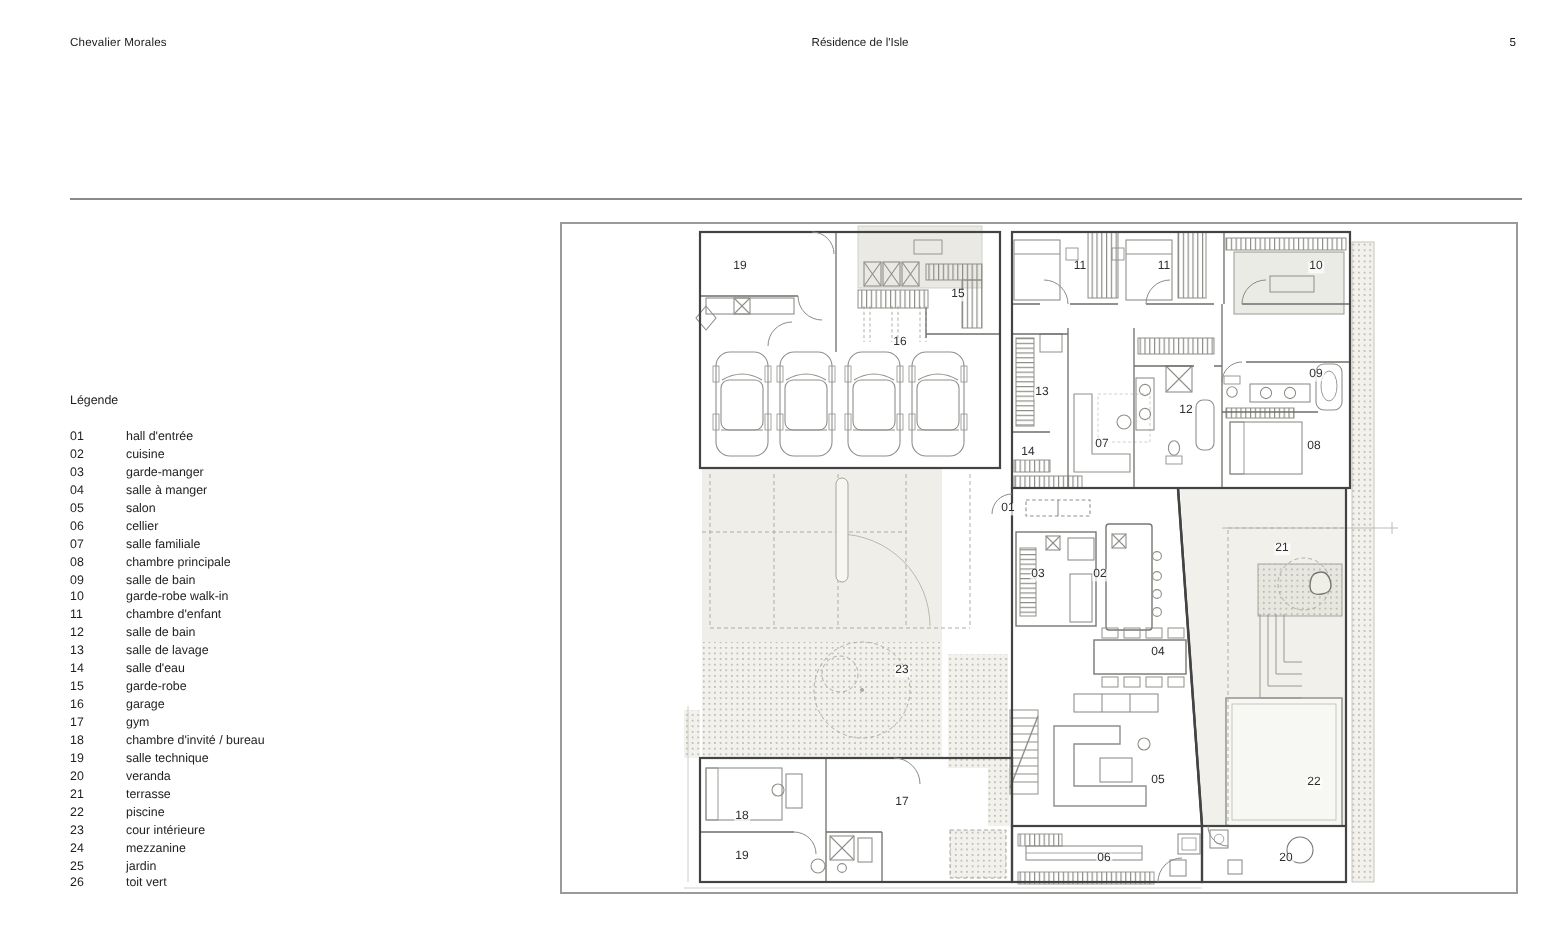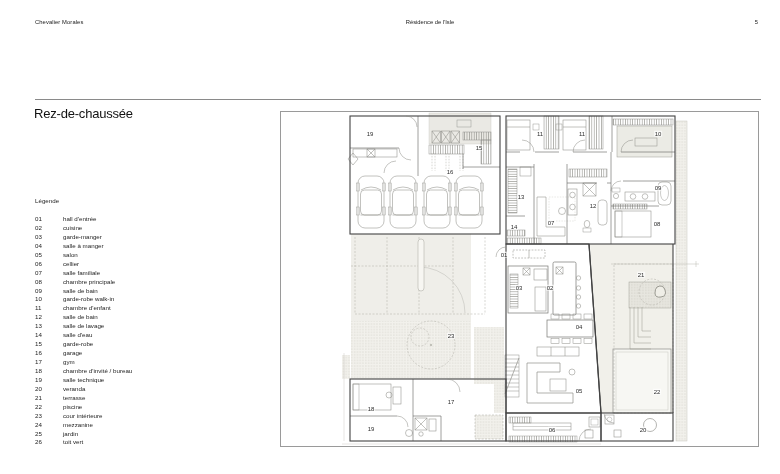--- a/index.html
+++ b/index.html
@@ -30,21 +30,20 @@
 </head>
 <body>
 
 <div class="page">
 
   <span class="hdr-left">Chevalier Morales</span>
   <span class="hdr-center">Résidence de l'Isle</span>
   <span class="hdr-page">5</span>
   <div class="rule"></div>
 
-  <h1 class="title">Rez-de-chaussée</h1>
 
   <div class="legend-heading">Légende</div>
   <div class="legend-list" id="legend-items">
       <div class="leg-row">
         <span class="leg-code">01</span>
         <span class="leg-label">hall d'entrée</span>
       </div>
       <div class="leg-row">
         <span class="leg-code">02</span>
         <span class="leg-label">cuisine</span>

